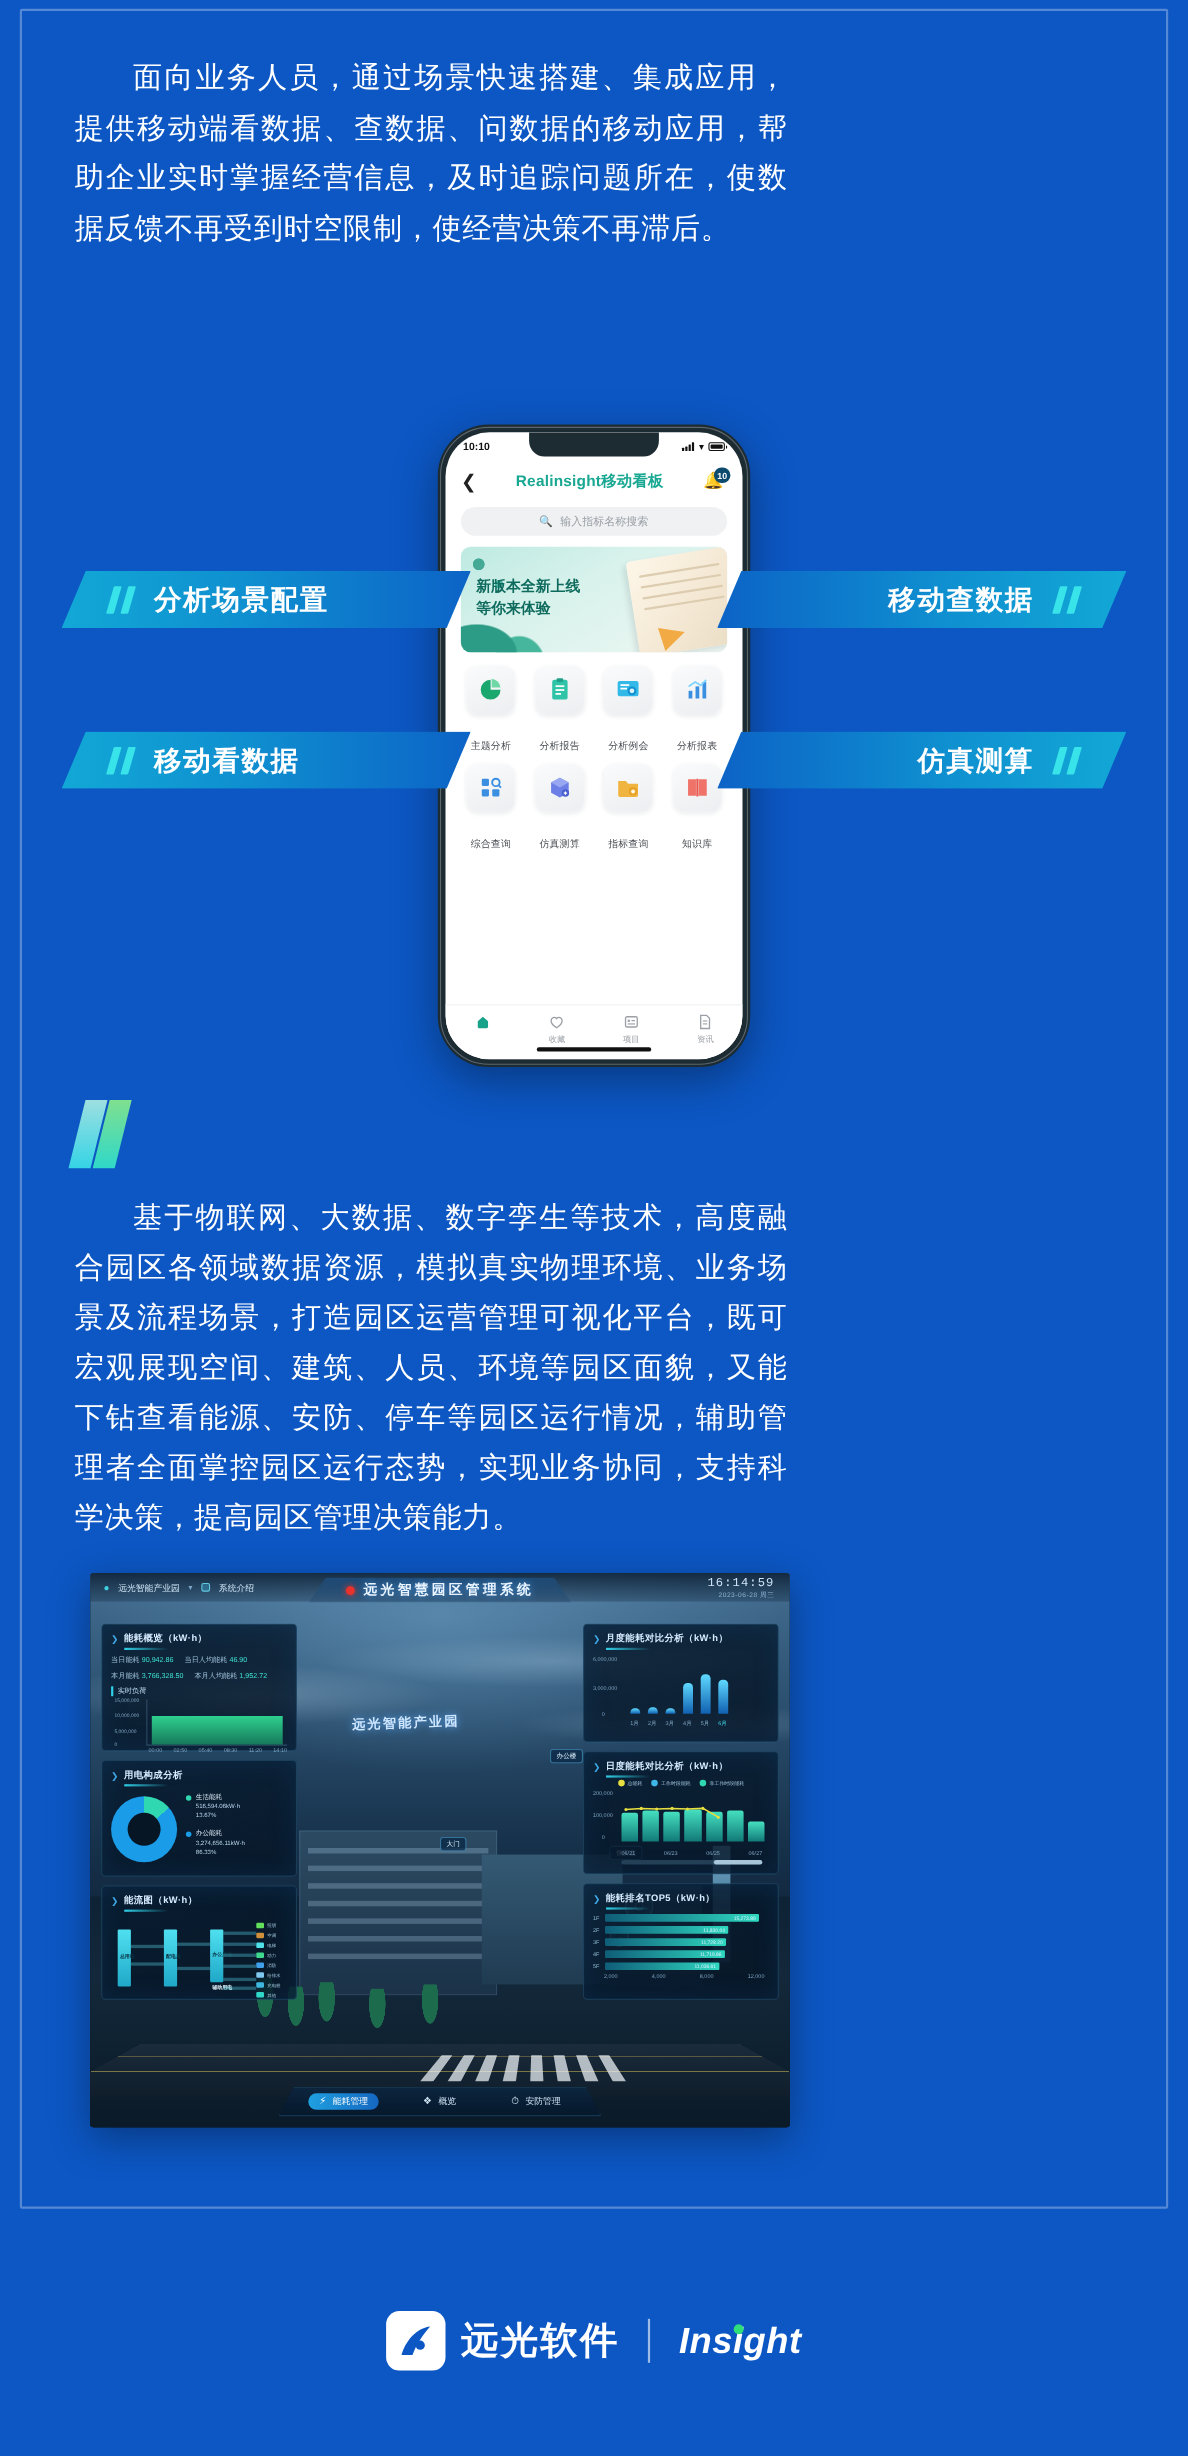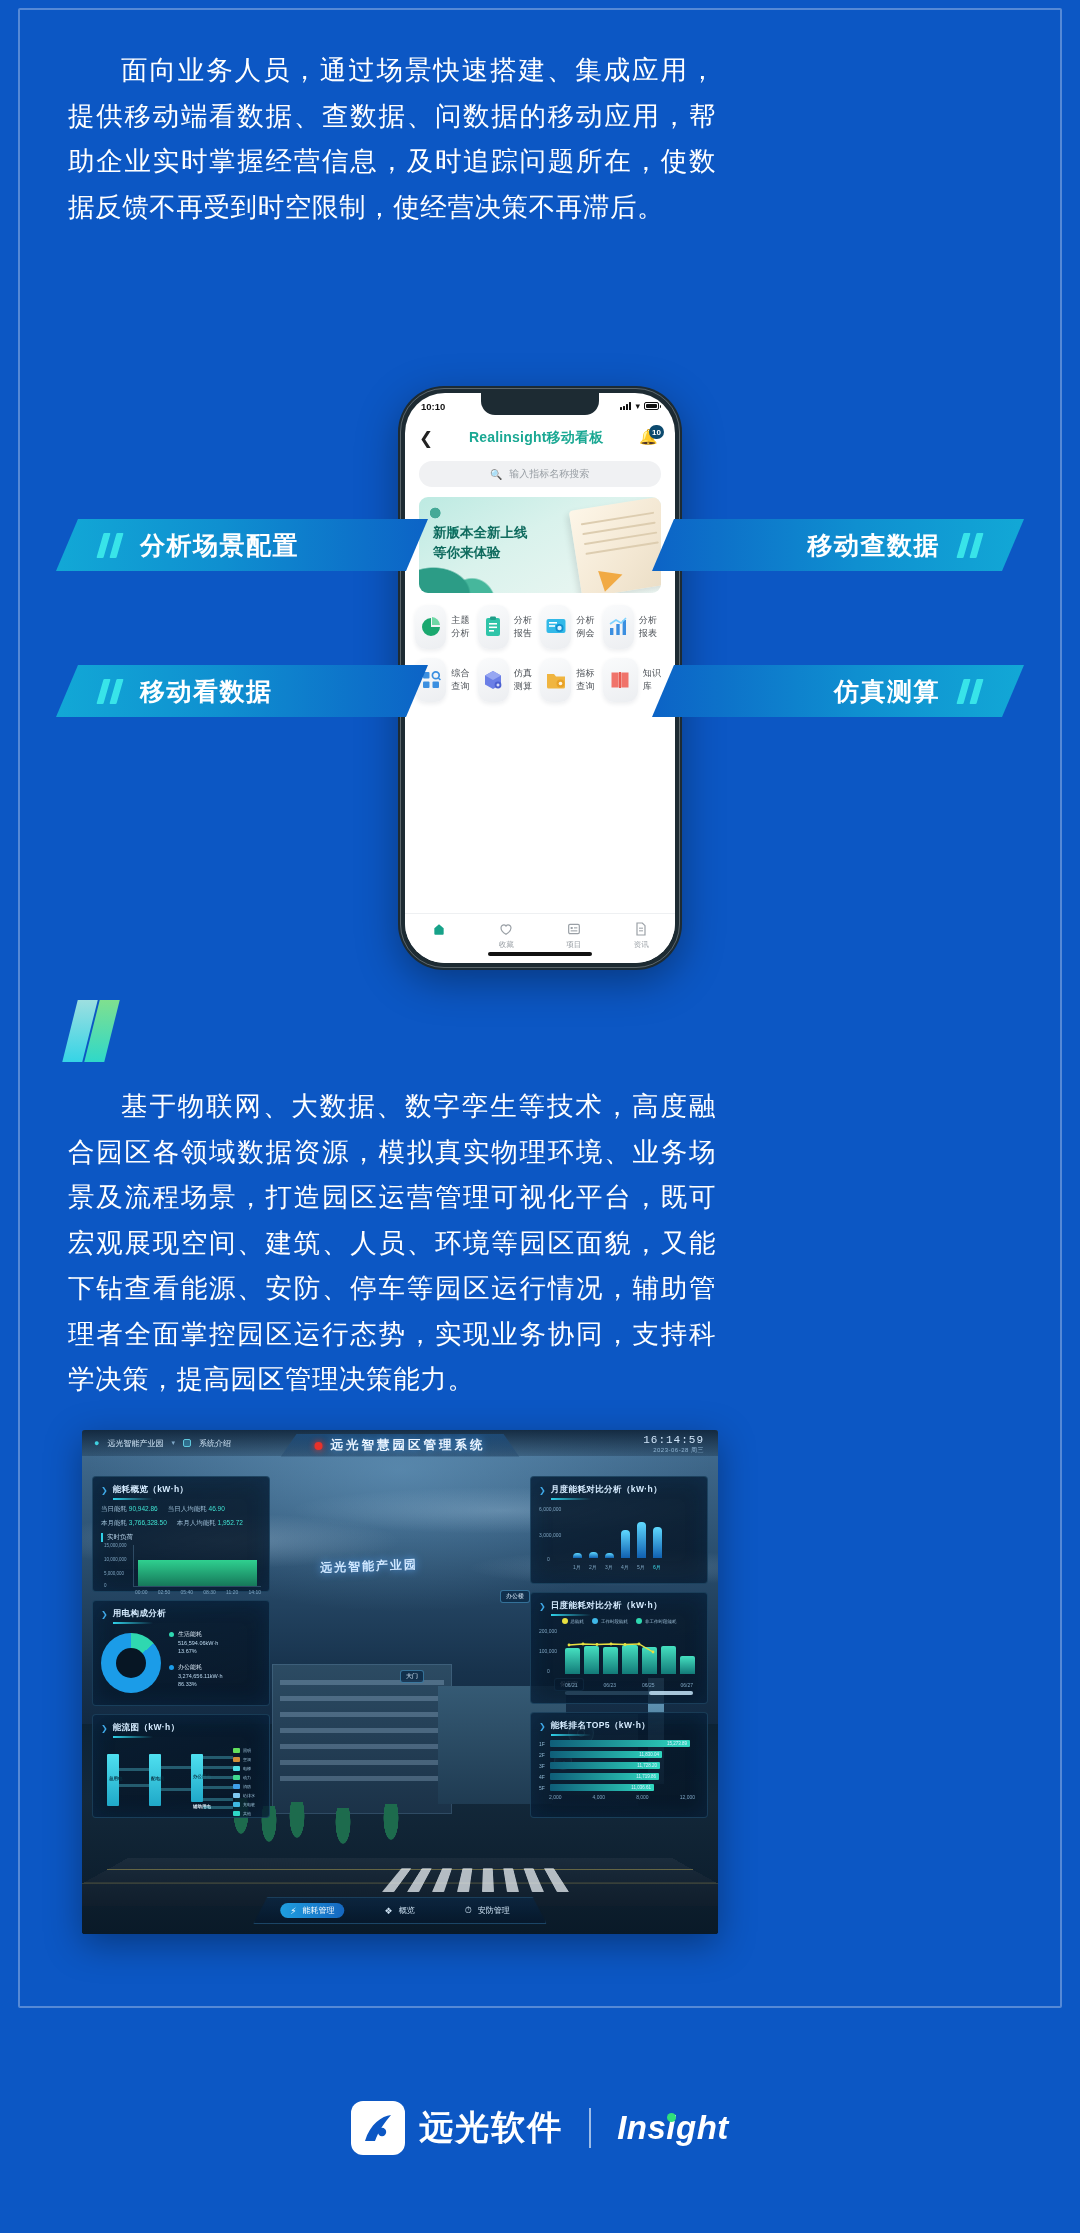--- a/index.html
+++ b/index.html
@@ -130,21 +130,21 @@
   .hero .plane{position:absolute;right:38px;bottom:4px;width:0;height:0;
     border-left:22px solid #f0a63c;border-top:11px solid transparent;border-bottom:11px solid transparent;
     transform:rotate(-18deg); opacity:.95}
   .hero-txt{ position:absolute; left:14px; top:26px; z-index:3; }
   .hero-txt b{ display:block; font-size:13.5px; color:#0f6b5e; font-weight:bold; line-height:1.45; }
 
   .grid{
     margin:12px 10px 0; display:grid; grid-template-columns:repeat(4,1fr);
     row-gap:9px;
   }
-  .gcell{ display:flex; flex-direction:row; align-items:center; gap:5px; }
+  .gcell{ display:flex; flex-direction:column; align-items:center; gap:23px; }
   .gicon{
     width:44px; height:44px; border-radius:11px;
     background:linear-gradient(160deg,#fafbfc,#eceef1);
     box-shadow:0 2px 4px rgba(20,40,60,.08);
     display:flex; align-items:center; justify-content:center;
   }
   .gicon svg{ width:24px; height:24px; }
   .glabel{ font-size:9px; color:#4a4f55; letter-spacing:.2px; }
 
   .tabbar{

